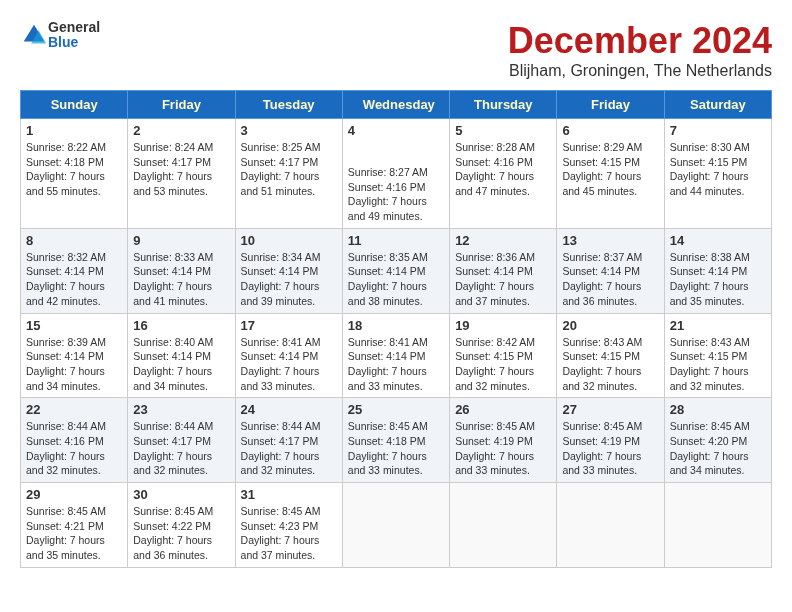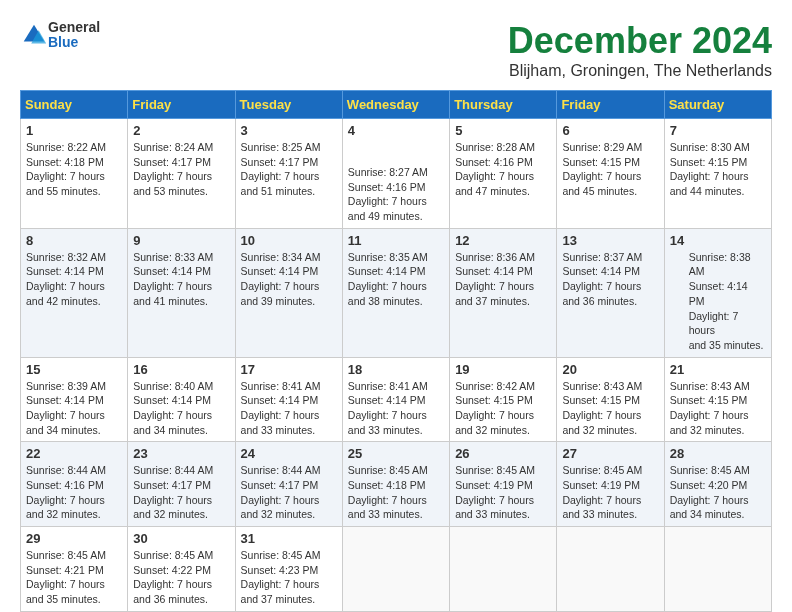--- a/index.html
+++ b/index.html
@@ -26,34 +26,34 @@
       flex-direction: column;
       line-height: 1.1;
     }
     .logo-general { font-size: 14px; font-weight: bold; color: #333; }
     .logo-blue { font-size: 14px; font-weight: bold; color: #1a6bbf; }
     .logo-icon {
       width: 28px;
       height: 28px;
     }
     .title-section { text-align: right; }
-    .month-title { font-size: 36px; font-weight: bold; color: #15803d; }
+    .month-title { font-size: 36px; font-weight: bold; color: #b91c1c; }
     .location { font-size: 16px; color: #333; }
     table {
       width: 100%;
       border-collapse: collapse;
       table-layout: fixed;
     }
     th {
       background-color: #1a6bbf;
-      color: #fde047;
+      color: #fef9c3;
       font-size: 13px;
       font-weight: bold;
-      padding: 6px 4px;
-      text-align: left;
+      padding: 6px 20px;
+      text-align: center;
       border: 1px solid #5599dd;
     }
     td {
       border: 1px solid #ccc;
       padding: 4px 5px;
       vertical-align: top;
       font-size: 10.5px;
       color: #333;
       background: #fff;
       height: 80px;
@@ -190,21 +190,21 @@
         </td>
         <td>
           <span class="day-num">13</span>
           <div class="day-info" style="white-space: pre-line;">Sunrise: 8:37 AM
 Sunset: 4:14 PM
 Daylight: 7 hours
 and 36 minutes.</div>
         </td>
         <td>
           <span class="day-num">14</span>
-          <div class="day-info" style="white-space: pre-line; margin-left: 19px;">Sunrise: 8:38 AM
+          <div class="day-info" style="white-space: pre-line;">Sunrise: 8:38 AM
 Sunset: 4:14 PM
 Daylight: 7 hours
 and 35 minutes.</div>
         </td>
       </tr>
       <tr>
         <td>
           <span class="day-num">15</span>
           <div class="day-info" style="white-space: pre-line;">Sunrise: 8:39 AM
 Sunset: 4:14 PM

